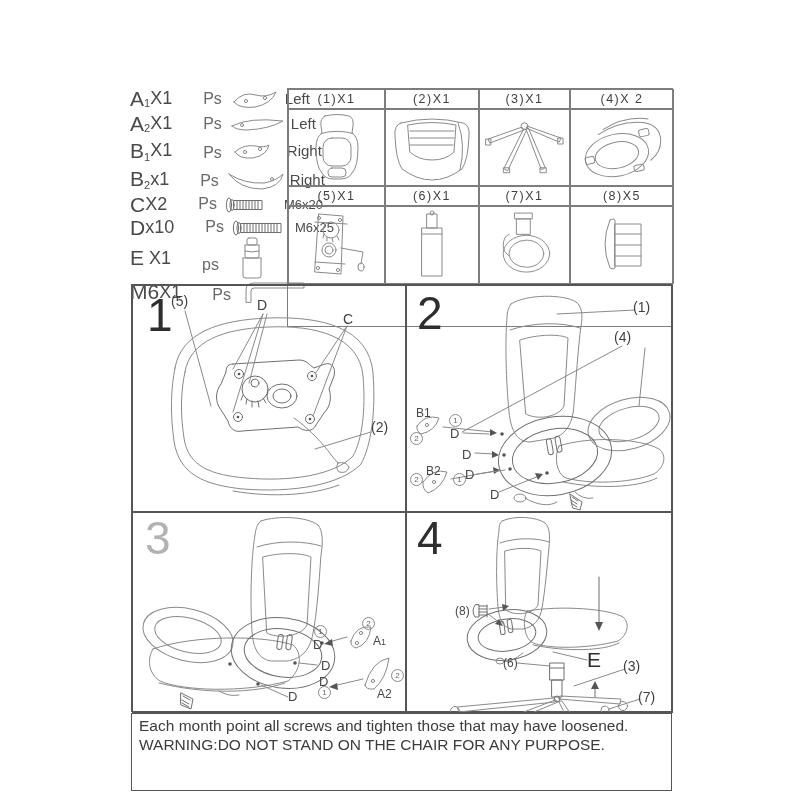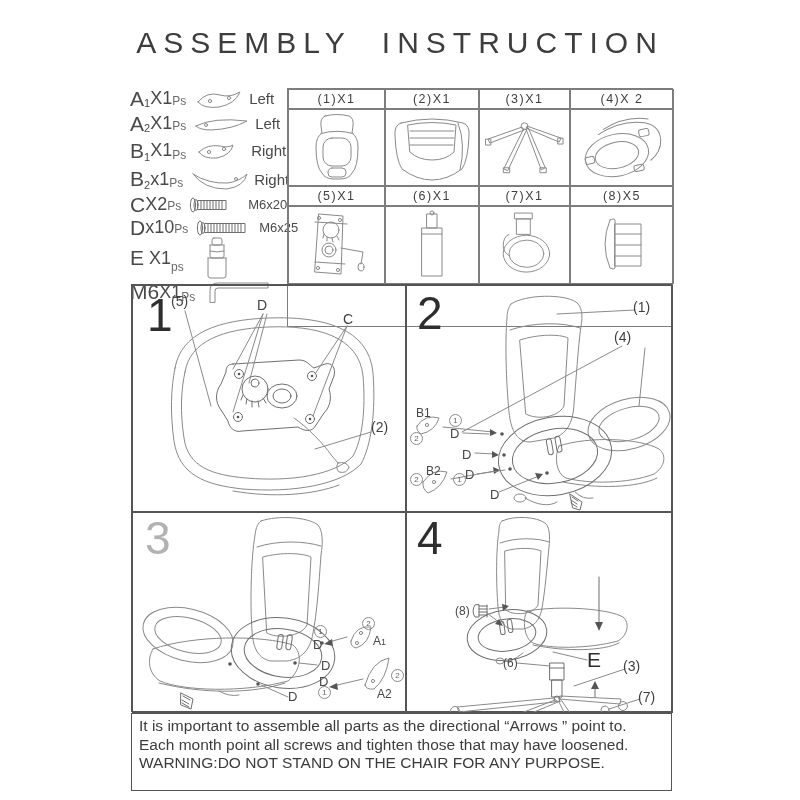--- a/index.html
+++ b/index.html
@@ -14,21 +14,21 @@
   
   .title{position:absolute;top:26px;left:0;width:100%;text-align:center;
          font-size:30px;font-weight:400;letter-spacing:7px;color:#3d3d3d;white-space:pre;}
 
   
   .parts-list{position:absolute;left:130px;top:86px;width:158px;}
   .pl-row{display:flex;align-items:center;height:25px;white-space:nowrap;}
   .pl-code{font-size:21px;color:#4a4a4a;}
   .pl-sub{font-size:11px;color:#4a4a4a;align-self:flex-end;padding-bottom:2px;}
   .pl-qty{font-size:18px;color:#4a4a4a;}
-  .pl-unit{font-size:12px;color:#6a6a6a;align-self:flex-end;padding-bottom:3px;margin-right:4px;}
+  .pl-unit{font-size:16px;color:#6a6a6a;align-self:flex-end;padding-bottom:3px;margin-right:4px;margin-left:31px;}
   .pl-note{font-size:15px;color:#4a4a4a;margin-left:4px;}
   .pl-spec{font-size:13px;color:#4a4a4a;margin-left:6px;}
   .pl-ico{margin-left:3px;flex:none;}
 
   
   .parts-grid{position:absolute;left:287px;top:88px;width:386px;height:239px;
               display:grid;grid-template-columns:97px 94px 91px 104px;
               grid-template-rows:20px 77px 20px 78px;
               border:1px solid #7d7d7d;box-sizing:border-box;}
   .pg-label{border:0.5px solid #7d7d7d;display:flex;align-items:center;justify-content:center;
@@ -53,21 +53,20 @@
   
   .footer{position:absolute;left:131px;top:713px;width:541px;height:78px;
           border:1px solid #555;box-sizing:border-box;padding:3px 7px;}
   .footer .fl{font-size:15.5px;line-height:18.5px;color:#3c3c3c;white-space:pre-wrap;}
 </style>
 </head>
 <body>
 
 <div class="page">
 
-  <div class="title">ASSEMBLY  INSTRUCTION</div>
 
   <div class="parts-list">
 
     <div class="pl-row">
       <span class="pl-code">A</span>
         <span class="pl-sub">1</span>
         <span class="pl-qty">X1</span>
         <span class="pl-unit">Ps</span>
       <svg class="pl-ico" width="52" height="22" viewBox="0 0 52 22">
           <path class="stroke" d="M5,14 Q14,3 27,7 Q37,10 47,4 Q42,16 26,19 Q11,21 5,14 Z"></path>
@@ -446,18 +445,17 @@
       <span class="step-num" style="left:10px;top:2px">4</span>
       <span class="lab-sm" style="left:48px;top:92px">(8)</span>
       <span class="lab-sm" style="left:96px;top:144px">(6)</span>
       <span class="lab-e" style="left:180px;top:136px">E</span>
       <span class="lab" style="left:216px;top:146px">(3)</span>
       <span class="lab" style="left:231px;top:177px">(7)</span>
     </div>
   </div>
 
   <div class="footer">
-    <div class="fl">It is important to assemble all parts as the directional “Arrows ” point to.</div>
     <div class="fl">Each month point all screws and tighten those that may have loosened.</div>
     <div class="fl">WARNING:DO NOT STAND ON THE CHAIR FOR ANY PURPOSE.</div>
   </div>
 
 </div>
 
 </body></html>

